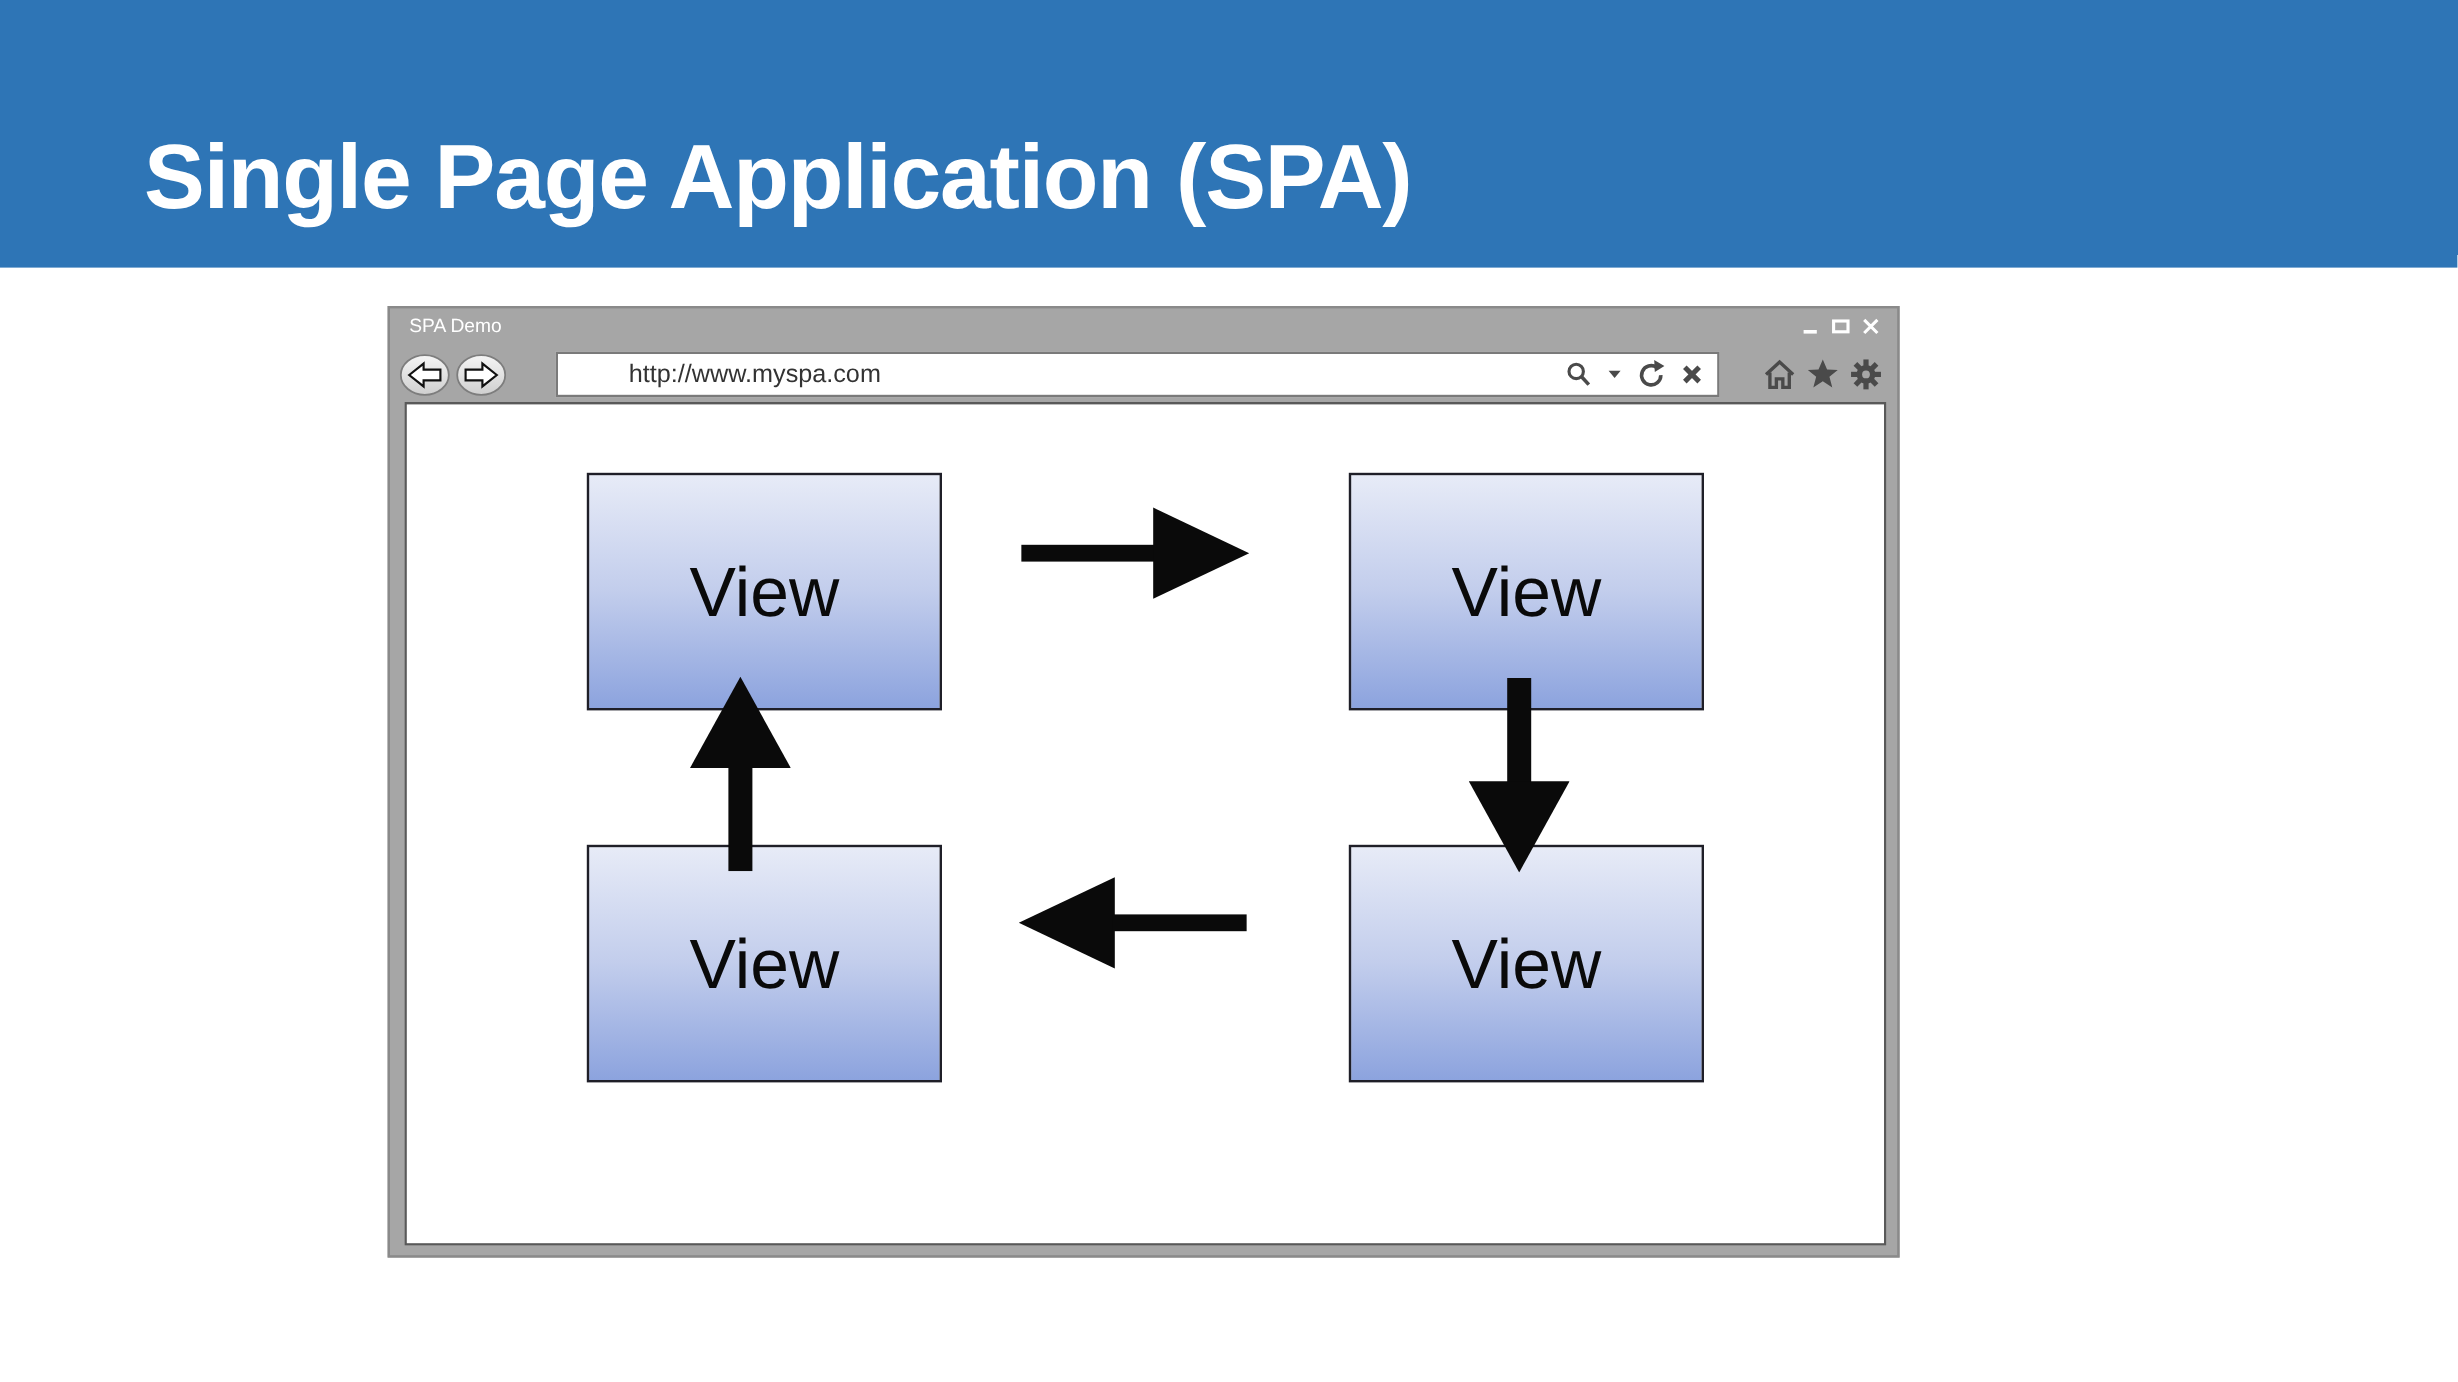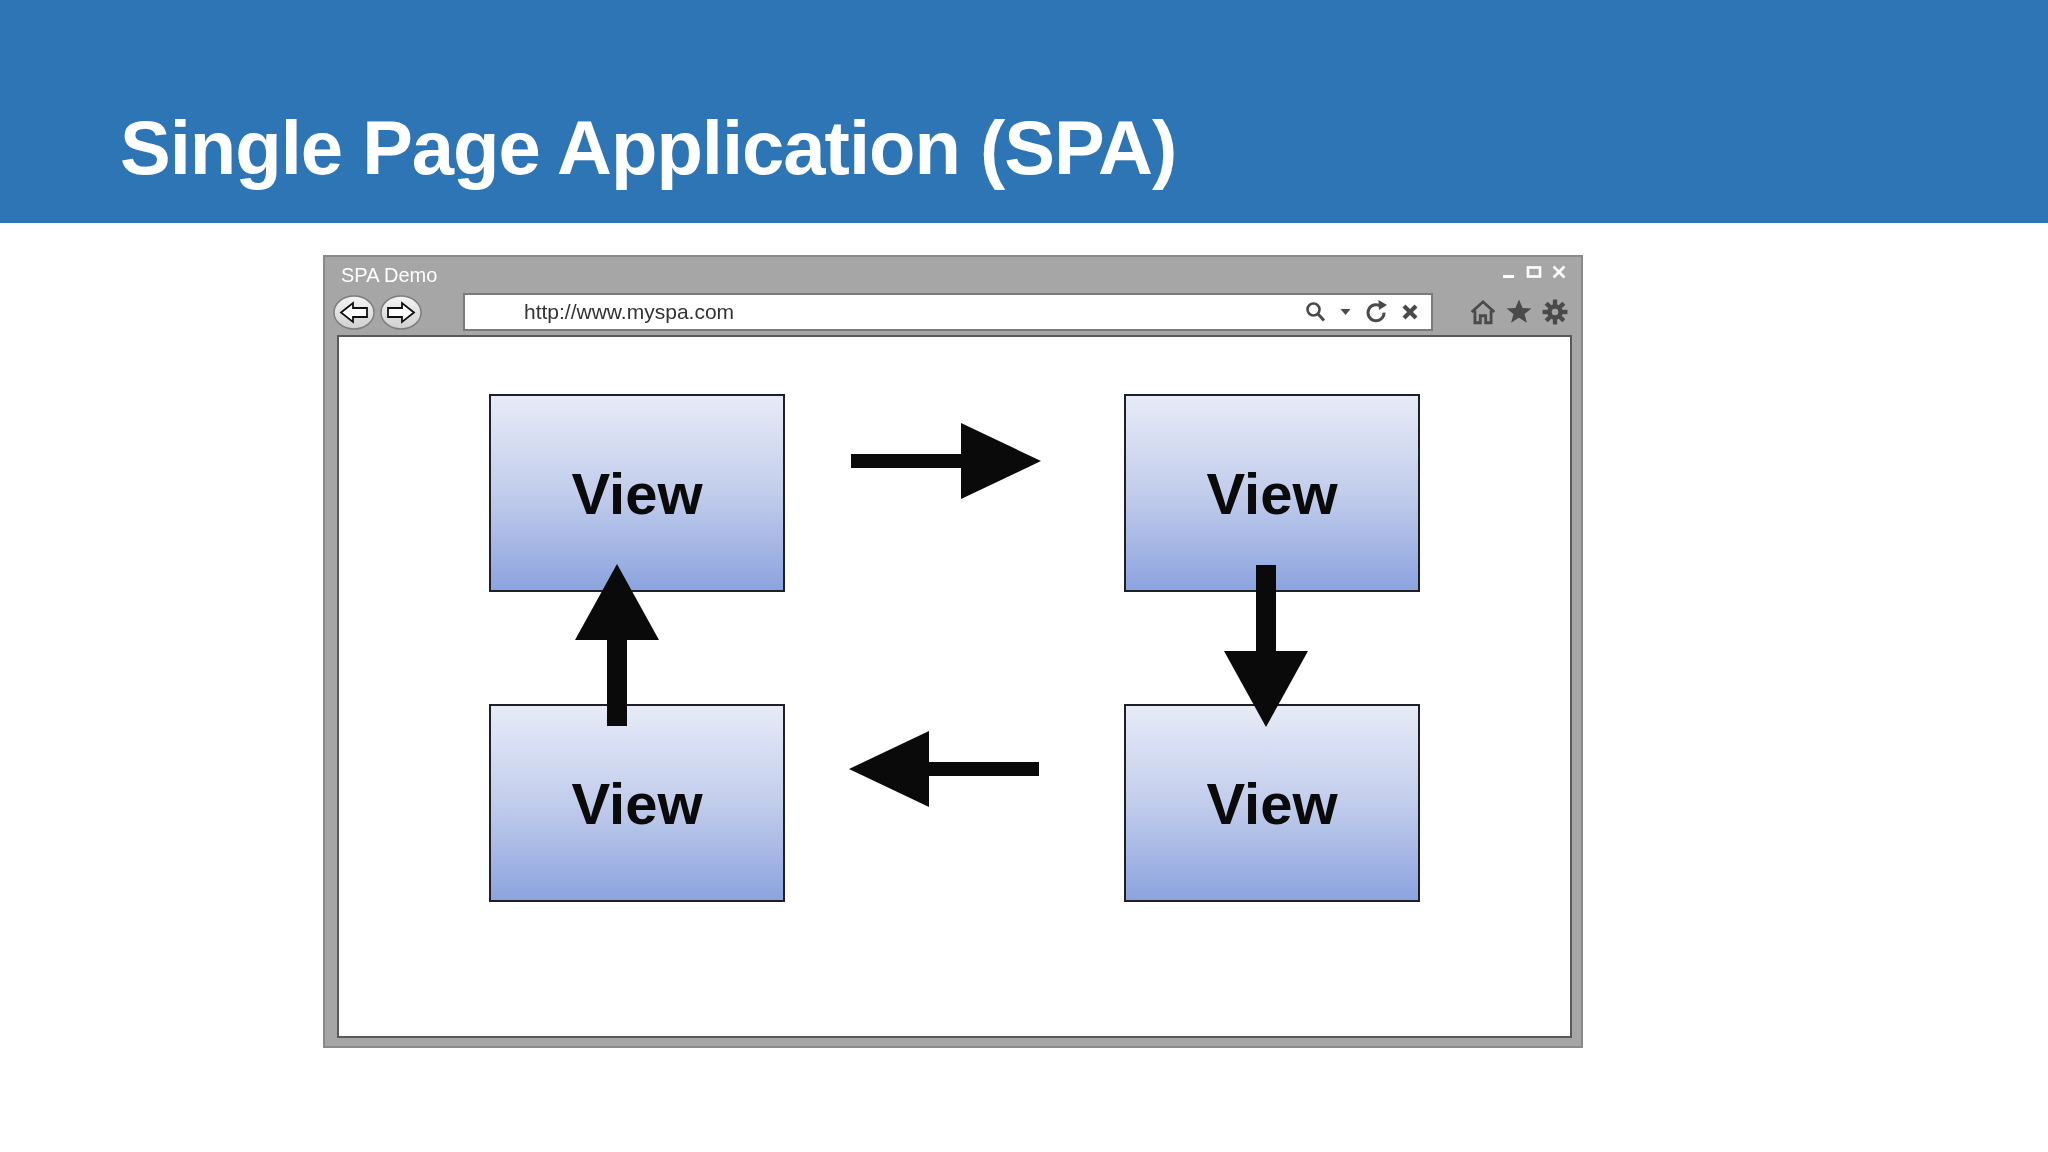--- a/index.html
+++ b/index.html
@@ -9,21 +9,21 @@
   
   .slide-header { position:absolute; left:0; top:0; width:2048px; height:223px; background:#2e75b6;padding-left:32px; }
   .slide-title  { position:absolute; left:120px; top:104px; color:#ffffff;
                   font-size:76px; font-weight:bold; letter-spacing:-1px; white-space:nowrap; }
 
   
   .browser { position:absolute; left:323px; top:255px; width:1260px; height:793px;
              background:#a6a6a6; border:2px solid #8a8a8a; }
 
   .titlebar { position:absolute; left:0; top:0; right:0; height:34px; }
-  .titlebar-text { position:absolute; left:16px; top:7px; color:#ffffff; font-size:20px; }
+  .titlebar-text { position:absolute; left:16px; top:7px; color:#ffffff; font-size:16px; }
   .win-controls { position:absolute; right:14px; top:6px; display:flex; gap:9px; align-items:center; }
   .win-controls svg { display:block; }
 
   .toolbar { position:absolute; left:8px; right:12px; top:33px; height:44px;
              display:flex; align-items:center; }
   .nav-btn { width:42px; height:35px; margin-right:5px; }
   .nav-btn svg { display:block; }
 
   .addressbar { flex:1; margin-left:36px; height:38px; background:#ffffff;
                 border:2px solid #7a7a7a; display:flex; align-items:center; }
@@ -35,21 +35,21 @@
   .chrome-icons svg { display:block; }
 
   
   .content { position:absolute; left:12px; top:78px; width:1235px; height:703px;
              background:#ffffff; border:2px solid #595959; }
 
   .view-box { position:absolute; width:296px; height:198px;
               background:linear-gradient(to bottom, #e7ebf7 0%, #c2cdec 50%, #8ca3de 100%);
               border:2px solid #1f1f28; display:flex; align-items:center; justify-content:center;
               z-index:1; }
-  .view-box span { font-size:58px; color:#0a0a0a;font-weight:bold; }
+  .view-box span { font-size:58px; color:#0a0a0a; }
 
   .pos-tl { left:150px; top:57px; }
   .pos-tr { left:785px; top:57px; }
   .pos-bl { left:150px; top:367px; }
   .pos-br { left:785px; top:367px; }
 
   .flow-arrow { position:absolute; z-index:2; }
   .arrow-right { left:512px; top:84px;  }
   .arrow-down  { left:885px; top:228px; }
   .arrow-left  { left:510px; top:392px; }

